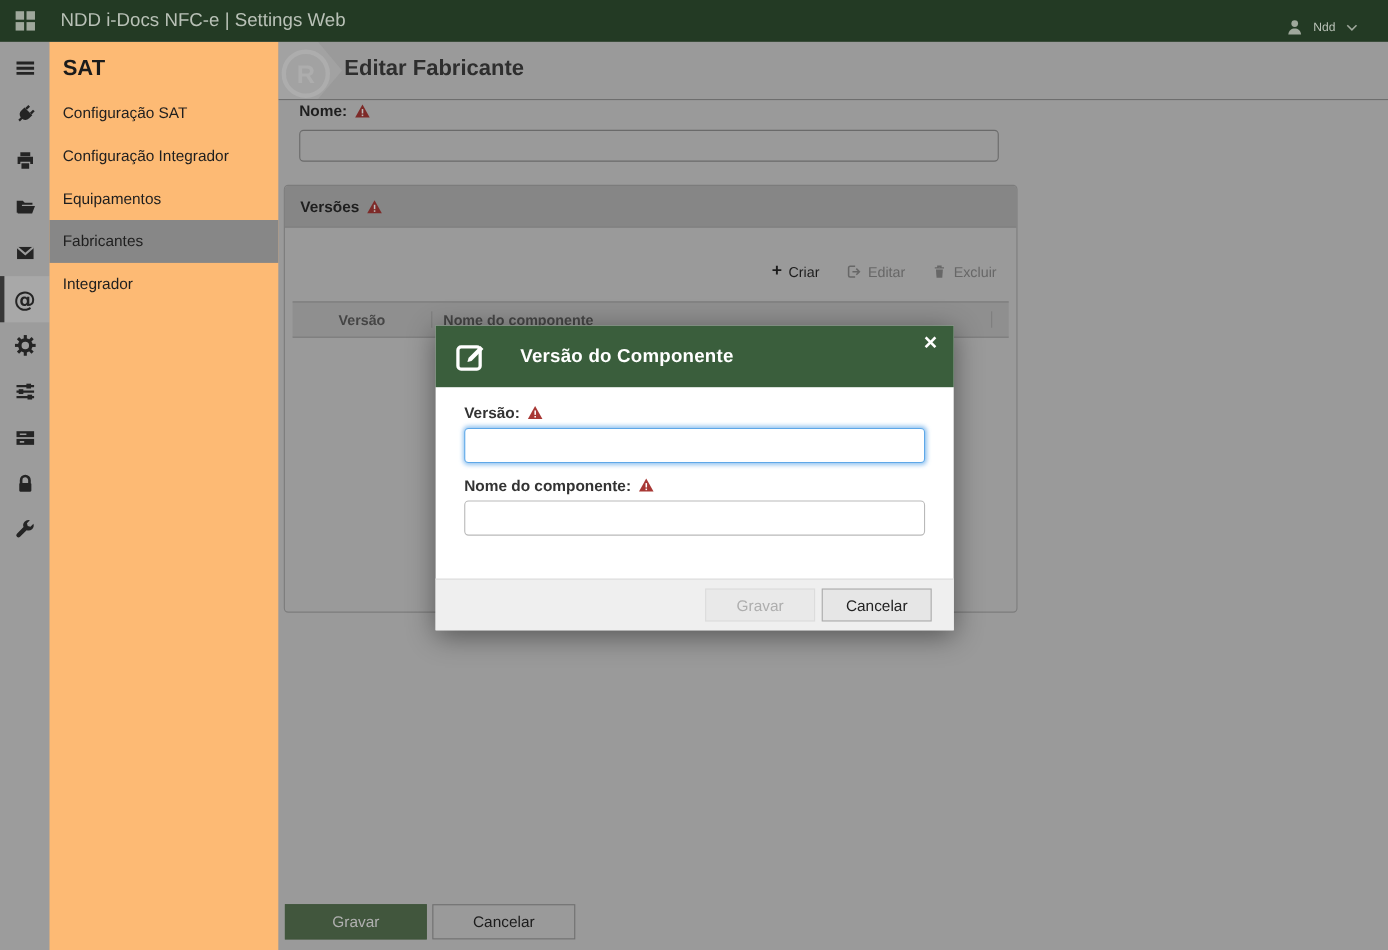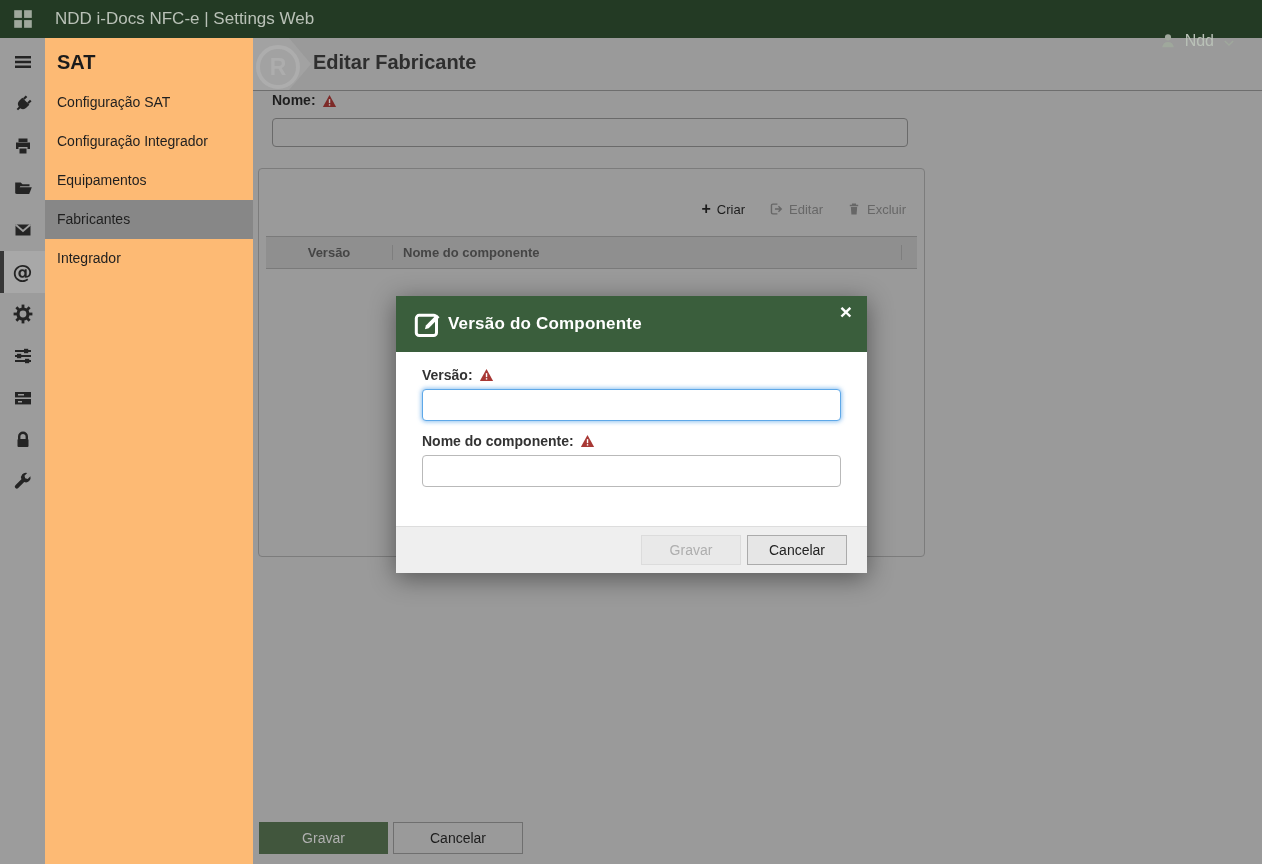--- a/index.html
+++ b/index.html
@@ -5,22 +5,22 @@
   html,body{margin:0;padding:0}
   body{width:1262px;height:864px;position:relative;overflow:hidden;
        font-family:"Liberation Sans",sans-serif;background:#9a9a9a}
   svg{display:block}
 
   
   .topbar{position:absolute;left:0;top:0;width:1262px;height:38px;background:#233a24;
           display:flex;align-items:center;color:#b9c1b7;z-index:2}
   .logo{margin-left:12px;color:#9fa89c;cursor:pointer}
   .topbar-title{margin-left:21px;font-size:17px;white-space:nowrap}
-  .userbox{position:absolute;right:26px;top:0;height:50px;display:flex;align-items:flex-end;gap:8px;
-           font-size:16px;color:#b9c1b7;cursor:pointer}
+  .userbox{position:absolute;right:26px;top:0;height:50px;display:flex;align-items:center;gap:8px;
+           font-size:11px;color:#b9c1b7;cursor:pointer}
   .usericon{color:#9fa89c}
 
   
   .rail{position:absolute;left:0;top:38px;width:45px;height:826px;background:#9c9c9c;
         box-sizing:border-box;padding-top:3px;z-index:1}
   .rail-btn{height:42px;display:flex;align-items:center;justify-content:center;color:#242424;cursor:pointer;box-sizing:border-box}
   .rail-btn.sel{background:#a8a8a8;border-left:4px solid #363636;padding-right:4px}
   .at-glyph{font-size:20px;font-weight:600;font-family:"DejaVu Sans",sans-serif}
 
   
@@ -64,21 +64,21 @@
   .bottom-actions{position:absolute;left:6px;top:784px;display:flex;gap:5px}
   .btn{font-family:"Liberation Sans",sans-serif;font-size:14px;cursor:pointer}
   .btn-gravar-page{width:129px;height:32px;background:#41563d;border:1px solid #41563d;color:#b0b0b0}
   .btn-cancelar-page{width:130px;height:32px;background:transparent;border:1px solid #6f6f6f;color:#1c1c1c}
 
   
   .modal{position:absolute;left:396px;top:296px;width:471px;height:277px;background:#ffffff;
          box-shadow:0 5px 24px rgba(0,0,0,.45);z-index:10}
   .modal-header{height:56px;background:#3a5e3c;color:#ffffff;display:flex;align-items:center;position:relative}
   .modal-hicon{margin-left:18px;color:#ffffff}
-  .modal-title{margin-left:4px;font-size:17px;font-weight:700;letter-spacing:.2px}
+  .modal-title{margin-left:29px;font-size:17px;font-weight:700;letter-spacing:.2px}
   .modal-close{position:absolute;right:15px;top:5px;font-size:21px;font-weight:700;color:#fff;cursor:pointer;line-height:1}
   .modal-body{padding:15px 26px 0;box-sizing:border-box}
   .m-lbl{font-size:14px;font-weight:700;color:#333;display:flex;align-items:center;gap:6px}
   .m-lbl.second{margin-top:12px}
   .m-input{width:100%;box-sizing:border-box;height:32px;border-radius:4px;margin-top:6px;outline:none;
            font-size:14px;padding:0 8px;color:#333;background:#fff}
   .m-input.focused{border:1px solid #5ea8e8;box-shadow:0 0 4px 1px rgba(110,175,235,.75)}
   .m-input.normal{border:1px solid #b9b9b9}
   .modal-footer{position:absolute;left:0;bottom:0;width:100%;height:47px;background:#efefef;border-top:1px solid #dddddd;
                 display:flex;align-items:center;justify-content:flex-end;gap:6px;box-sizing:border-box;padding-right:20px}
@@ -221,20 +221,28 @@
     <span>Nome:</span>
     <svg class="warn" width="15" height="14" viewBox="0 0 20 19">
         <path d="M10 1.5L19 17.5H1z" fill="#7d2a28"></path>
         <rect x="9.1" y="7" width="1.9" height="5.4" fill="#bdbdbd"></rect>
         <rect x="9.1" y="13.8" width="1.9" height="1.9" fill="#bdbdbd"></rect>
       </svg>
   </div>
   <input class="nome-input" type="text" value="" style="">
 
   <div class="groupbox">
+    <div class="versoes-bar">
+      <span>Versões</span>
+      <svg class="warn" width="15" height="14" viewBox="0 0 20 19">
+          <path d="M10 1.5L19 17.5H1z" fill="#7d2a28"></path>
+          <rect x="9.1" y="7" width="1.9" height="5.4" fill="#bdbdbd"></rect>
+          <rect x="9.1" y="13.8" width="1.9" height="1.9" fill="#bdbdbd"></rect>
+        </svg>
+    </div>
 
     <div class="grid-toolbar">
       <span class="tool-btn">
         <span class="plus-glyph">+</span>
         <span>Criar</span>
       </span>
       <span class="tool-btn disabled">
         <span>
           <svg width="14" height="14" viewBox="0 0 20 20" fill="none" stroke="currentColor" stroke-width="2">
               <path d="M12 3H5.5a2 2 0 0 0-2 2v10a2 2 0 0 0 2 2H12"></path>

